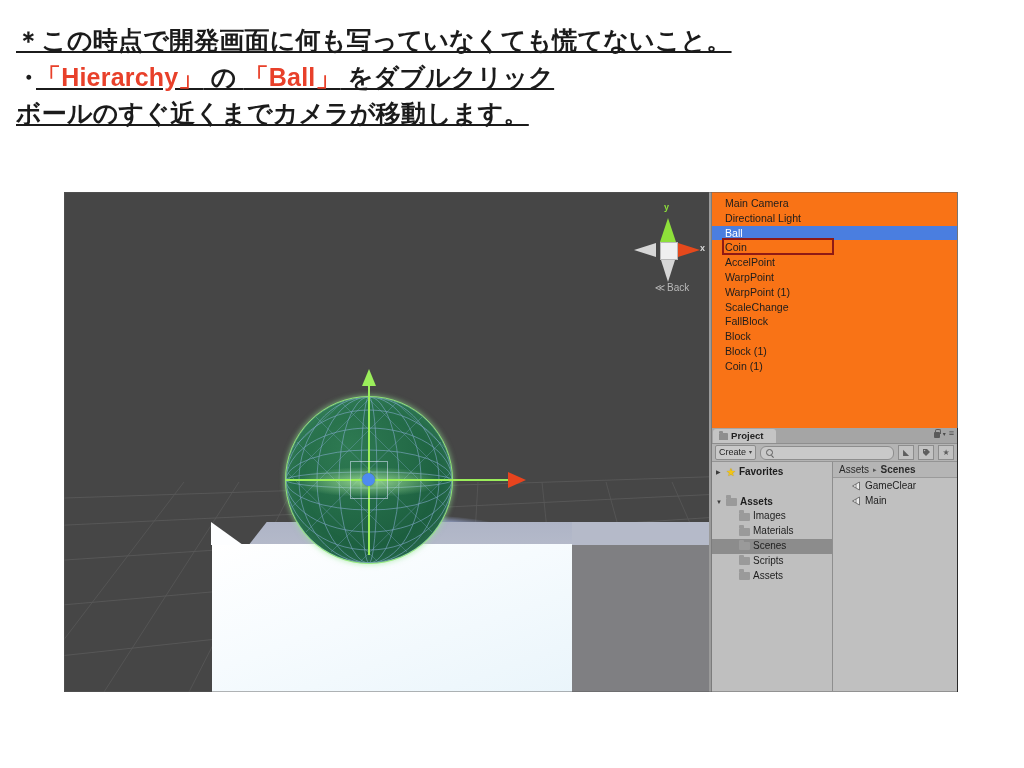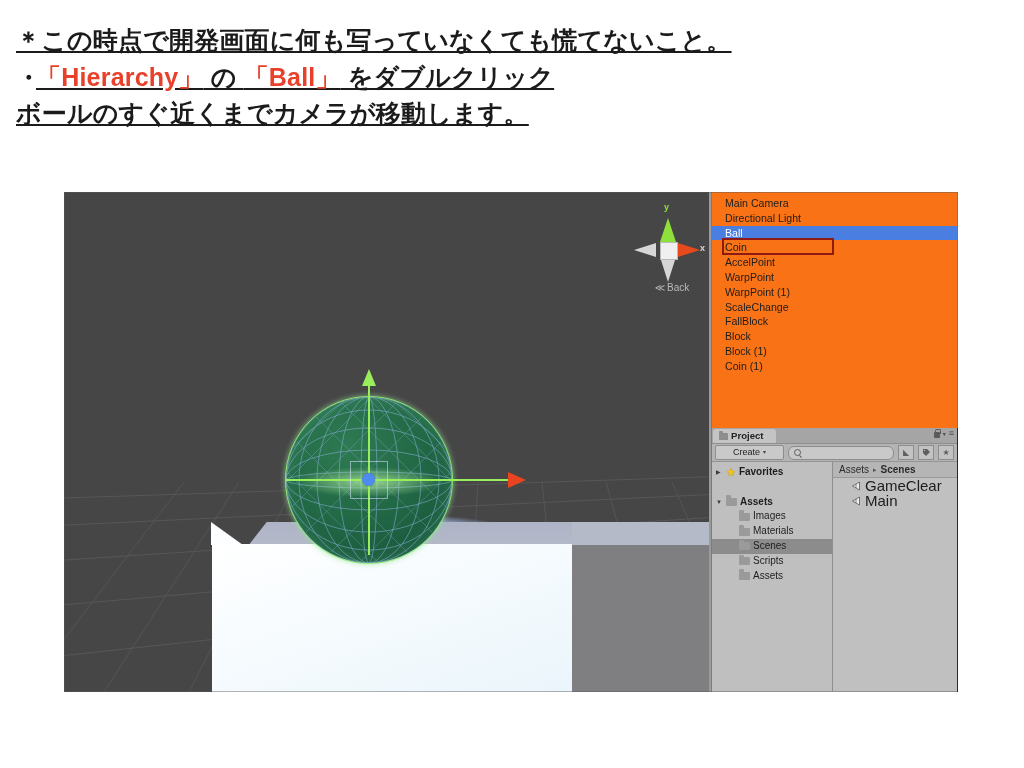--- a/index.html
+++ b/index.html
@@ -191,21 +191,21 @@
   .lock-ico:before{
     content:"";position:absolute;left:1px;top:-3px;width:4px;height:4px;
     border:1px solid #5a5a5a;border-bottom:none;border-radius:2px 2px 0 0;
   }
 
   .proj-toolbar{
     position:relative;height:17px;background:#b4b4b4;
     border-bottom:1px solid #949494;display:flex;align-items:center;padding:0 3px;gap:4px;
   }
   .create-btn{
-    height:13px;line-height:13px;padding:0 17px;background:#c9c9c9;
+    height:13px;line-height:13px;padding:0 3px;background:#c9c9c9;
     border:1px solid #8d8d8d;border-radius:2px;font-size:9px;color:#1f1f1f;
     display:flex;align-items:center;gap:3px;
   }
   .caret{font-size:6px;color:#444;}
   .search-box{
     flex:1;height:12px;background:#c9c9c9;border:1px solid #8d8d8d;
     border-radius:6px;display:flex;align-items:center;padding:0 5px;gap:3px;
   }
   .mag{
     display:inline-block;width:5px;height:5px;border:1px solid #5e5e5e;
@@ -244,21 +244,21 @@
     background:#9a9a9a;border-radius:1px 1px 0 0;
   }
   .indent{margin-left:13px;}
 
   .crumb{
     height:15px;line-height:15px;background:#b5b5b5;border-bottom:1px solid #9a9a9a;
     font-size:10px;color:#2b2b2b;padding-left:6px;display:flex;align-items:center;gap:4px;
   }
   .crumb .sep{font-size:7px;color:#555;}
   .asset-row{
-    height:15px;line-height:15px;font-size:15px;color:#1d1d1d;
+    height:15px;line-height:15px;font-size:10px;color:#1d1d1d;
     display:flex;align-items:center;gap:4px;padding-left:18px;
   }
   .unity-ico{
     display:inline-block;width:10px;height:10px;position:relative;flex:0 0 auto;
   }
   .unity-ico svg{display:block;}
 
   
   .shot-frame{
     position:absolute;left:0;top:0;width:894px;height:500px;

